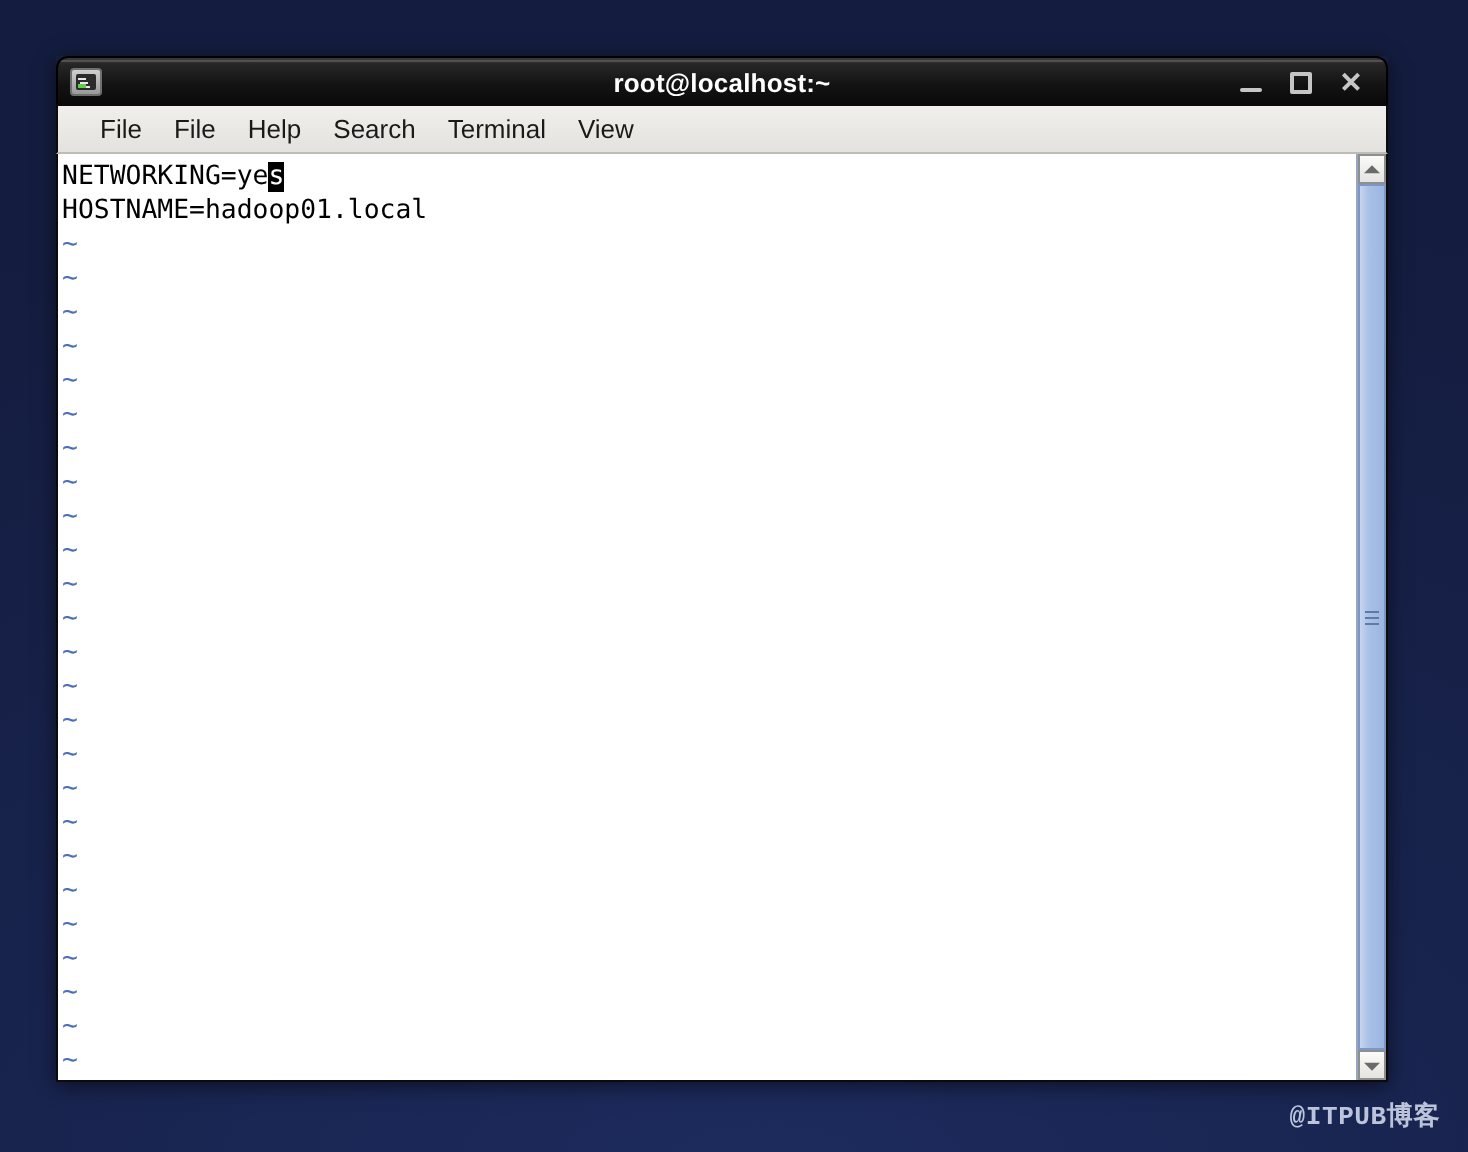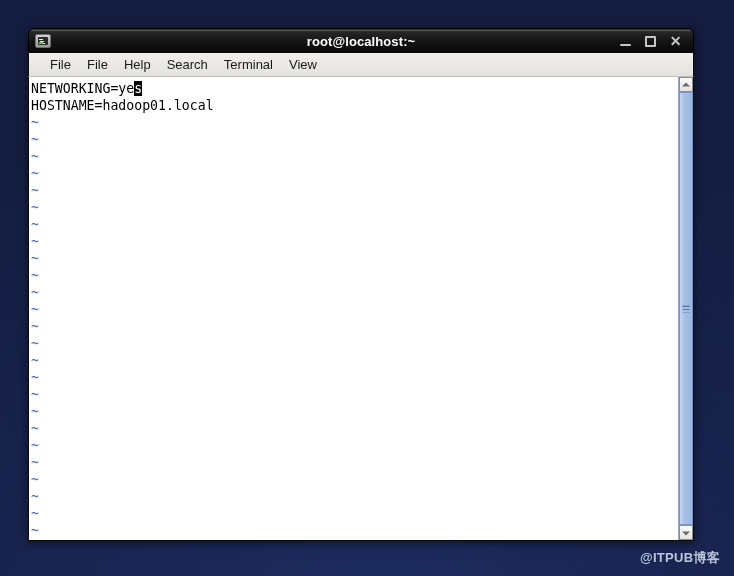--- a/index.html
+++ b/index.html
@@ -256,21 +256,21 @@
   }
 
   
   #watermark {
     position: absolute;
     right: 14px;
     bottom: 9px;
     color: #c9d2e6;
     font-size: 13px;
     font-weight: bold;
-    font-family: Liberation Sans, sans-serif;
+    font-family: Liberation Mono, monospace;
     letter-spacing: 0.3px;
     opacity: 0.92;
   }
 </style>
 </head>
 <body>
 
 <div id="desktop"></div>
 
 <div id="window">

